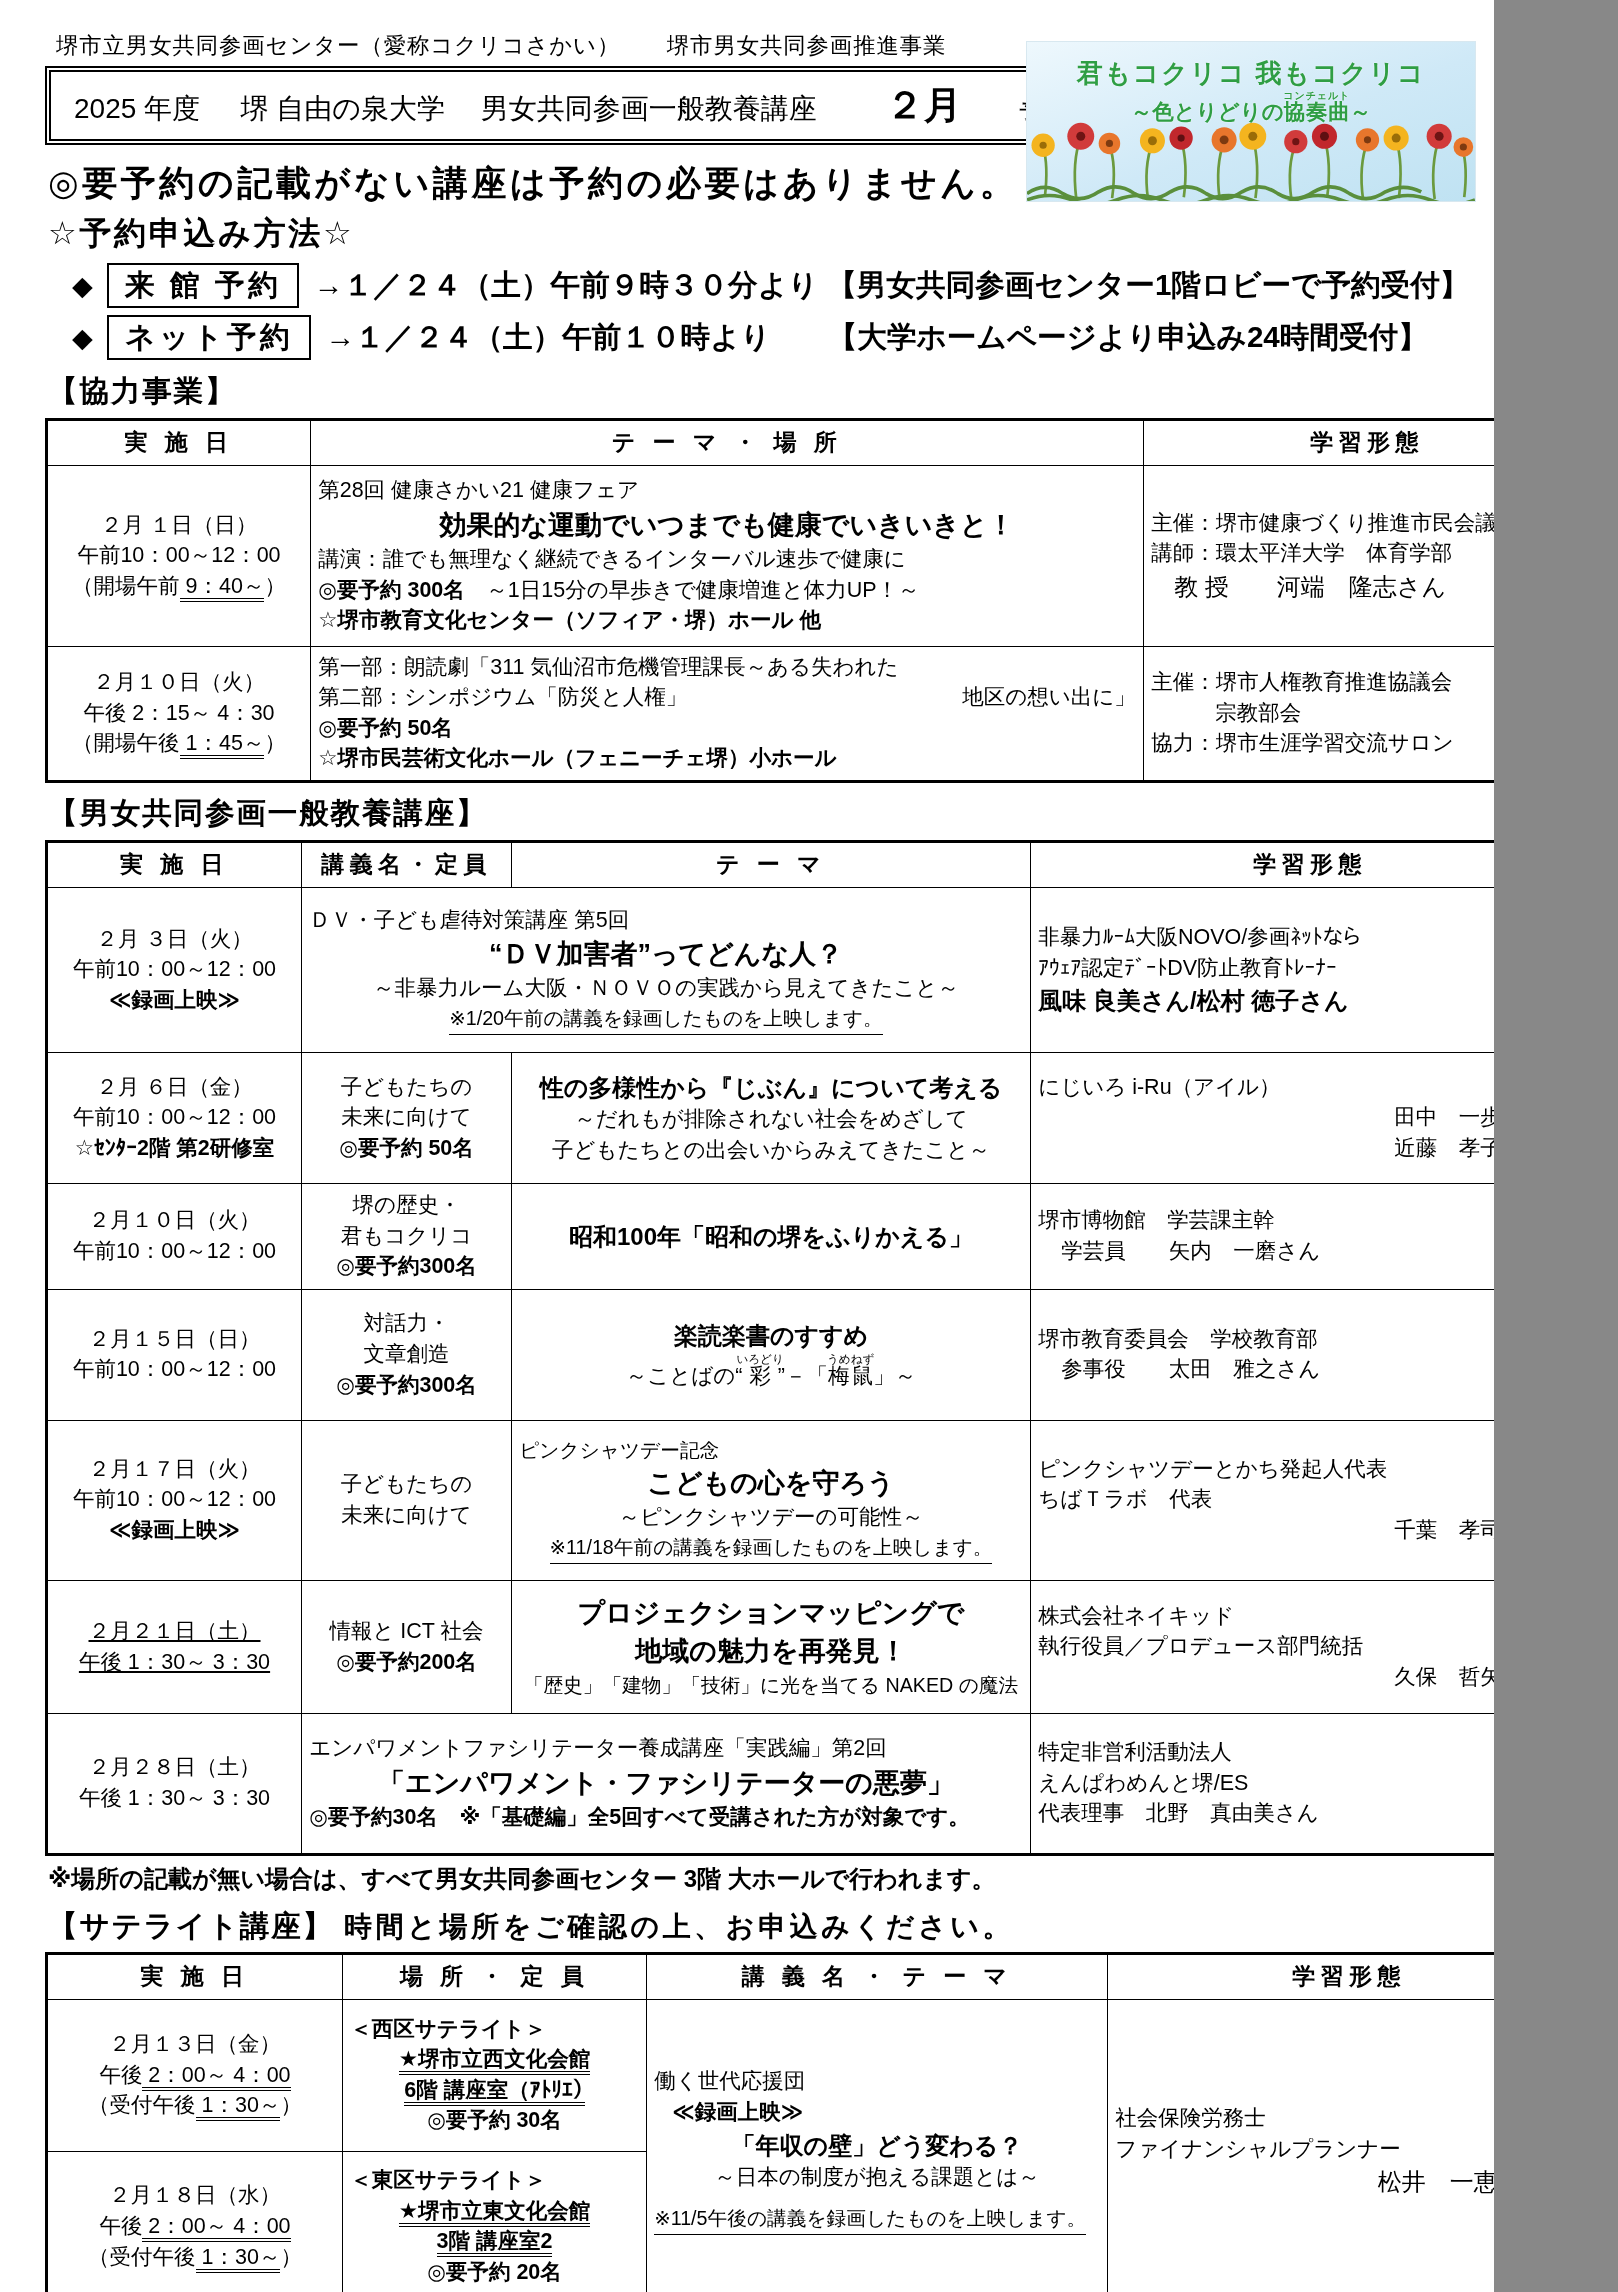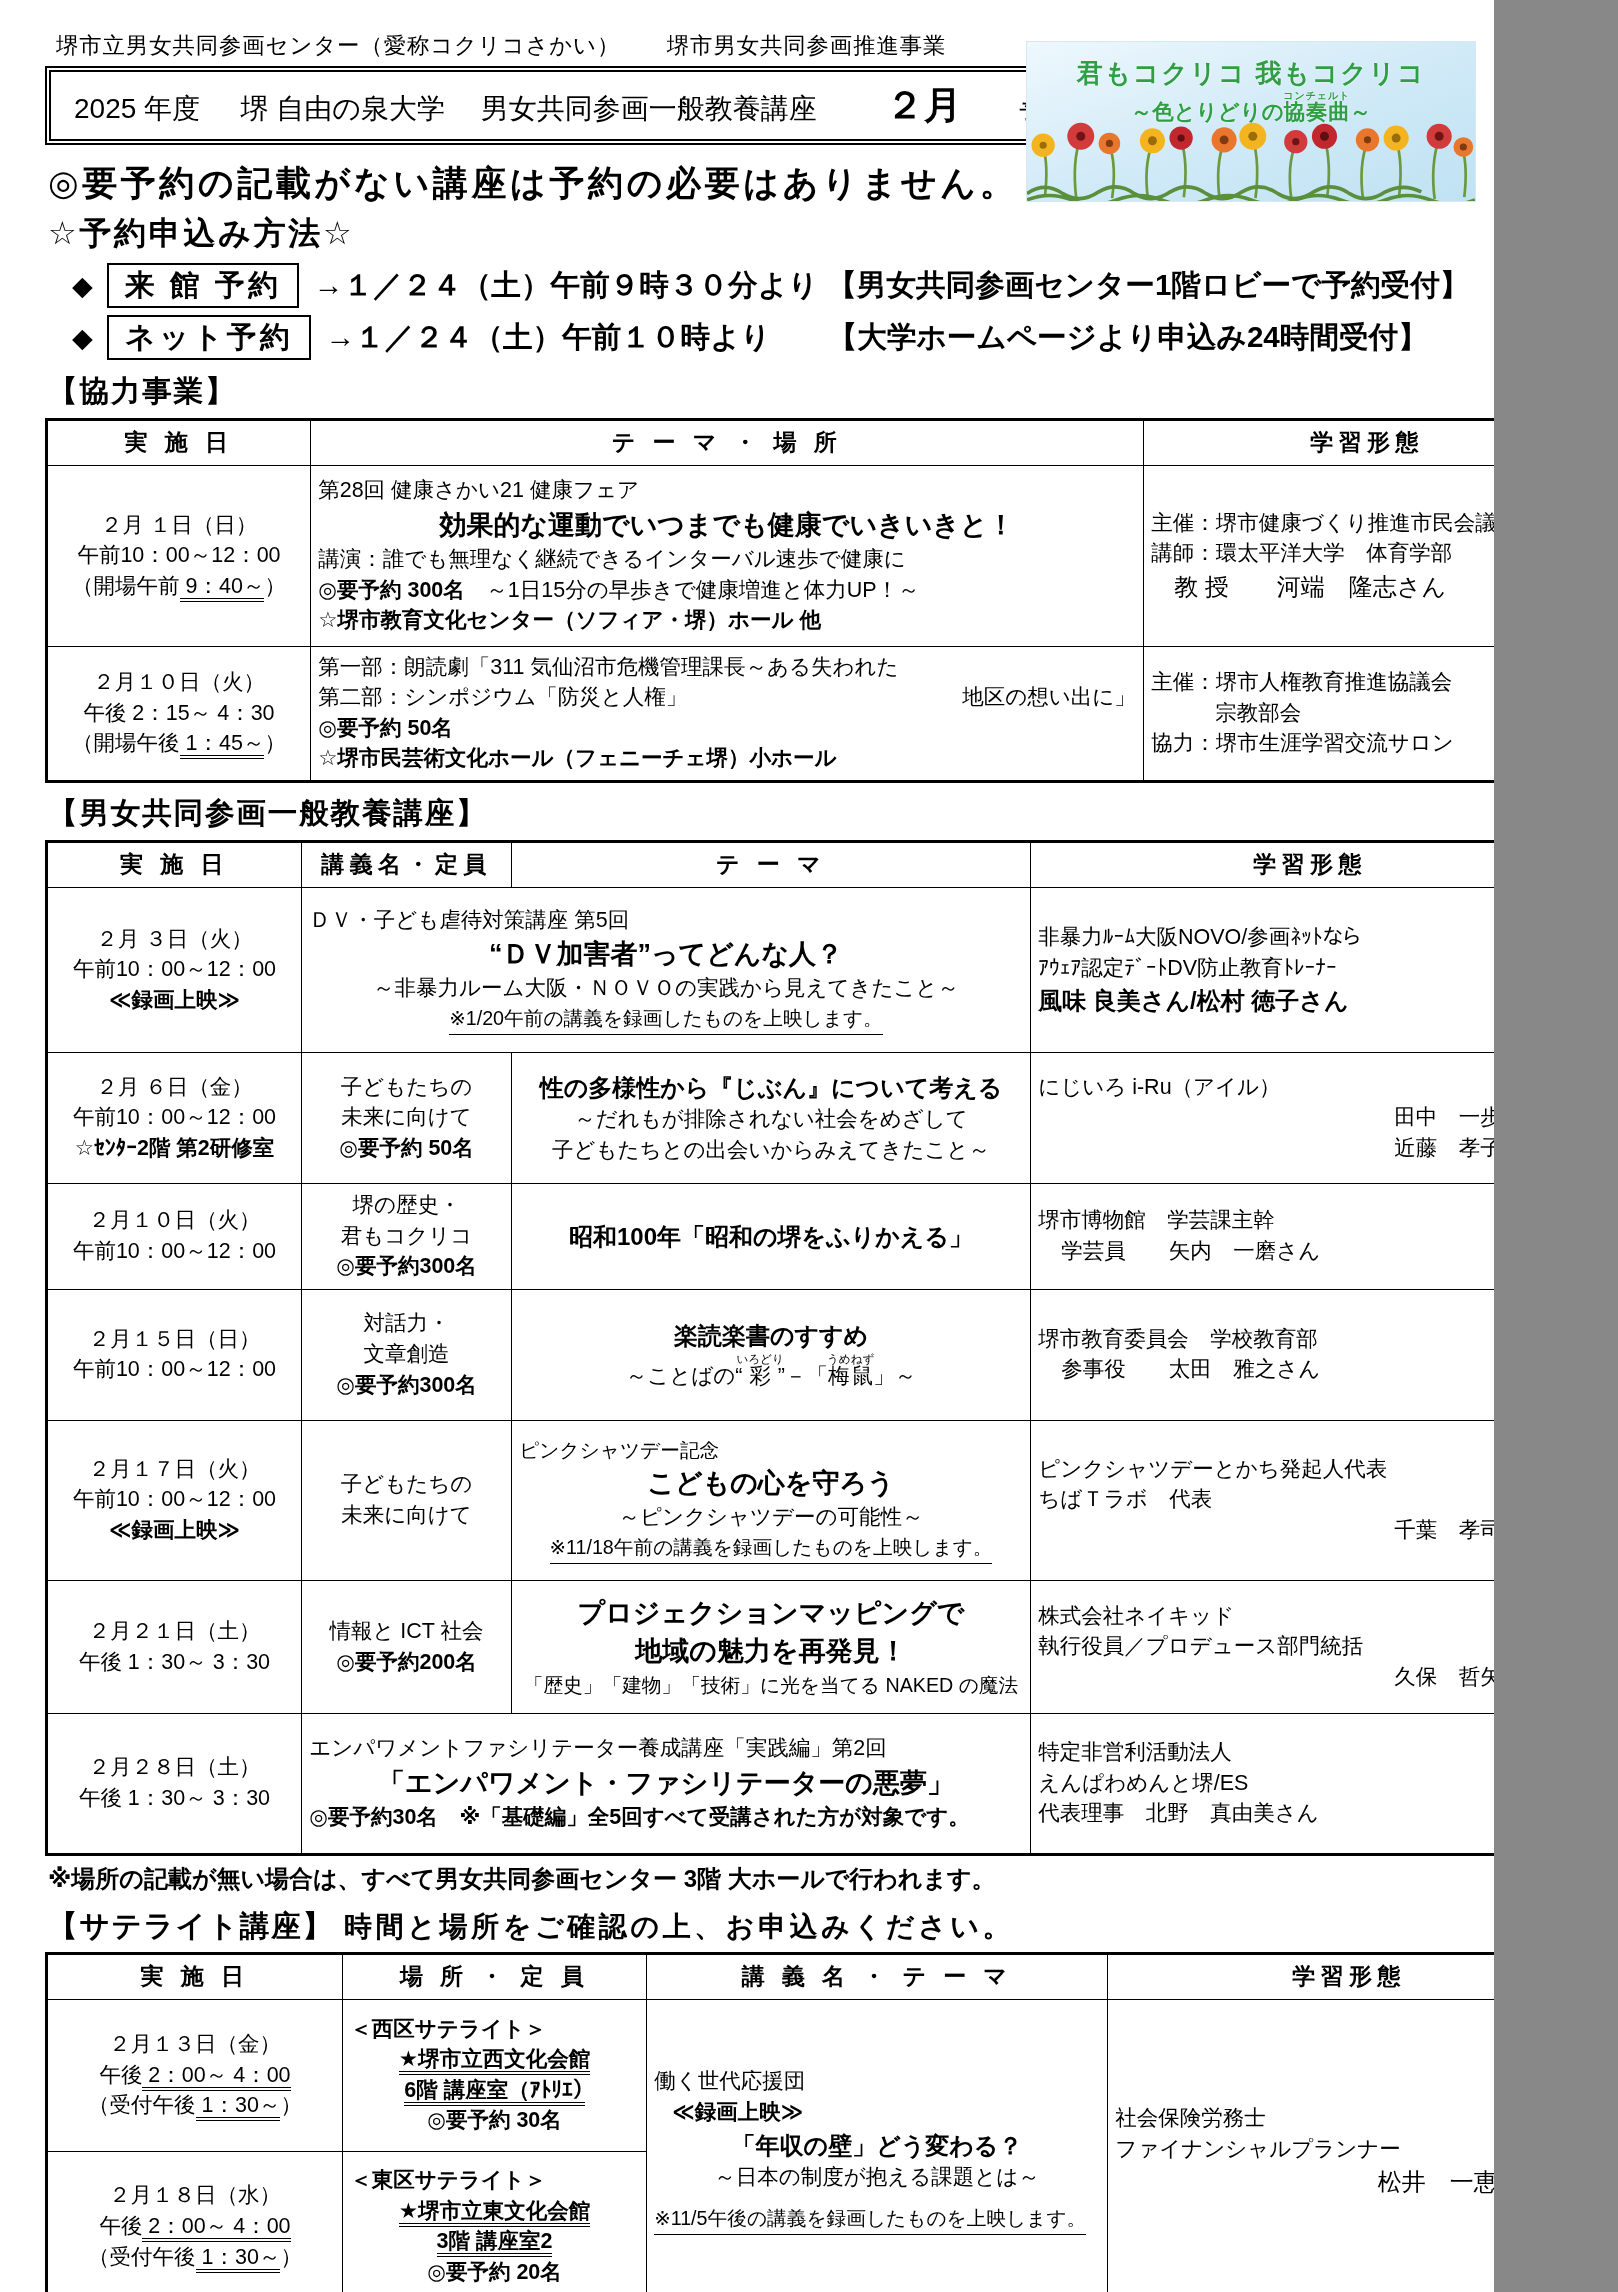--- a/index.html
+++ b/index.html
@@ -296,21 +296,21 @@
         <div class="tc">～ピンクシャツデーの可能性～</div>
         <div class="tc sm"><span class="unote">※11/18午前の講義を録画したものを上映します。</span></div>
       </td>
       <td>
         <div>ピンクシャツデーとかち発起人代表</div>
         <div>ちばＴラボ　代表</div>
         <div class="names-r">千葉　孝司さん</div>
       </td>
     </tr>
     <tr>
-      <td class="tc" style="height:127px;">
+      <td class="tc" style="height:127px;text-decoration:underline;">
         <div>２月２１日（土）</div>
         <div>午後 1：30～ 3：30</div>
       </td>
       <td class="tc">
         <div>情報と ICT 社会</div>
         <div class="b">◎要予約200名</div>
       </td>
       <td>
         <div class="tc big">プロジェクションマッピングで</div>
         <div class="tc big">地域の魅力を再発見！</div>

